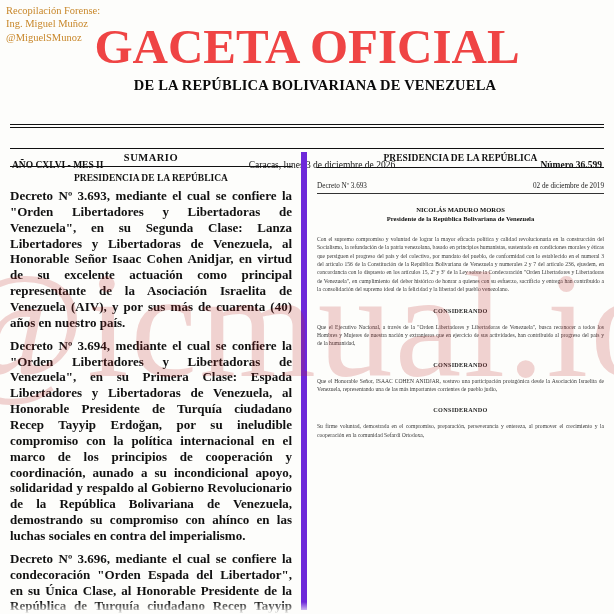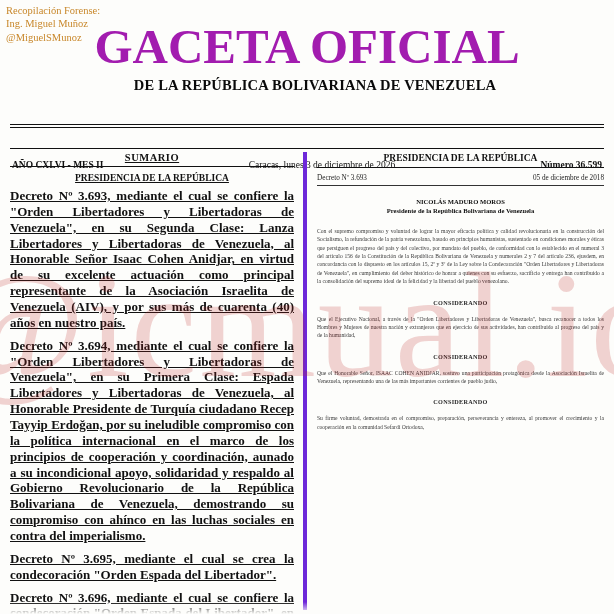--- a/index.html
+++ b/index.html
@@ -40,21 +40,21 @@
   .masthead{
     position:absolute;left:0;right:0;top:22px;
     text-align:center;
   }
   .masthead .title{
     font-family:"Liberation Serif", serif;
     font-size:49px;
     letter-spacing:0px;
     line-height:1;
     font-weight:700;
-    color:#a21caf;
+    color:#ef4444;
     white-space:nowrap;
   }
   .masthead .subtitle{
     font-size:14.5px;
     font-weight:700;
     letter-spacing:0.2px;
     margin-top:6px;
     color:#0a0a0a;
     margin-left:16px;
   }
@@ -73,21 +73,21 @@
   .issueline .mid{font-weight:400;font-size:9.5px;}
   .columns{
     position:absolute;left:10px;right:10px;top:152px;bottom:4px;
     display:flex;
   }
   .col{
     width:50%;
     box-sizing:border-box;
     position:relative;
   }
-  .col.left{padding-right:9px;border-right:4px solid #6d28d9;text-decoration:underline;}
+  .col.left{padding-right:9px;border-right:6px solid #6d28d9;}
   .col.right{padding-left:10px;}
   .sumario{
     text-align:center;
     font-weight:700;
     font-size:10.5px;
     letter-spacing:0.5px;
     margin-bottom:3px;
   }
   .sum-rule{border-top:1px solid #111;margin:2px 0 6px 0;}
   .secthead{
@@ -104,21 +104,21 @@
     font-weight:700;
   }
   
   .rhead{
     text-align:center;font-weight:700;font-size:9.5px;
     padding-top:1px;
   }
   .rhead-rule{border-top:1px solid #111;margin:4px 0 0 0;}
   .decreto-line{
     display:flex;justify-content:space-between;
-    font-size:7.2px;margin-top:6px;color:#222;
+    font-size:7.2px;margin-top:14px;color:#222;
   }
   .rule-thin{border-top:0.7px solid #333;margin-top:3px;}
   .r-center{
     text-align:center;font-size:6.6px;font-weight:700;margin-top:12px;line-height:1.35;
   }
   .r-body{
     font-size:5.6px;
     line-height:1.5;
     text-align:justify;
     margin-top:11px;
@@ -172,31 +172,30 @@
 
   <div class="columns">
 
     <div class="col left">
       <div class="sumario">SUMARIO</div>
       <div class="sum-rule"></div>
       <div class="secthead">PRESIDENCIA DE LA REPÚBLICA</div>
 
       <div class="para">Decreto Nº 3.693, mediante el cual se confiere la "Orden Libertadores y Libertadoras de Venezuela", en su Segunda Clase: Lanza Libertadores y Libertadoras de Venezuela, al Honorable Señor Isaac Cohen Anidjar, en virtud de su excelente actuación como principal representante de la Asociación Israelita de Venezuela (AIV), y por sus más de cuarenta (40) años en nuestro país.</div>
       <div class="para">Decreto Nº 3.694, mediante el cual se confiere la "Orden Libertadores y Libertadoras de Venezuela", en su Primera Clase: Espada Libertadores y Libertadoras de Venezuela, al Honorable Presidente de Turquía ciudadano Recep Tayyip Erdoğan, por su ineludible compromiso con la política internacional en el marco de los principios de cooperación y coordinación, aunado a su incondicional apoyo, solidaridad y respaldo al Gobierno Revolucionario de la República Bolivariana de Venezuela, demostrando su compromiso con ahínco en las luchas sociales en contra del imperialismo.</div>
-      <div class="para">Decreto Nº 3.695, mediante el cual se crea la condecoración "Orden Espada del Libertador".</div>
       <div class="para">Decreto Nº 3.696, mediante el cual se confiere la condecoración "Orden Espada del Libertador", en su Única Clase, al Honorable Presidente de la República de Turquía ciudadano Recep Tayyip Erdoğan, por su ineludible compromiso con la política internacional en el marco de los principios de cooperación y coordinación, aunado a su incondicional apoyo, solidaridad y respaldo al Gobierno Revolucionario de la República Bolivariana de Venezuela, demostrando su compromiso con ahínco en las luchas sociales en contra del imperialismo.</div>
     </div>
 
     <div class="col right">
       <div class="rhead">PRESIDENCIA DE LA REPÚBLICA</div>
       <div class="rhead-rule"></div>
 
       <div class="decreto-line">
         <div>Decreto Nº 3.693</div>
-        <div>05 de diciembre de 2018</div>
+        <div>02 de diciembre de 2019</div>
       </div>
       <div class="rule-thin"></div>
 
       <div class="r-center">
         <div>NICOLÁS MADURO MOROS</div>
         <div>Presidente de la República Bolivariana de Venezuela</div>
       </div>
 
       <div class="r-body">Con el supremo compromiso y voluntad de lograr la mayor eficacia política y calidad revolucionaria en la construcción del Socialismo, la refundación de la patria venezolana, basado en principios humanistas, sustentado en condiciones morales y éticas que persiguen el progreso del país y del colectivo, por mandato del pueblo, de conformidad con lo establecido en el numeral 3 del artículo 156 de la Constitución de la República Bolivariana de Venezuela y numerales 2 y 7 del artículo 236, ejusdem, en concordancia con lo dispuesto en los artículos 15, 2º y 3º de la Ley sobre la Condecoración "Orden Libertadores y Libertadoras de Venezuela", en cumplimiento del deber histórico de honrar a quienes con su esfuerzo, sacrificio y entrega han contribuido a la consolidación del supremo ideal de la felicidad y la libertad del pueblo venezolano.</div>
 

